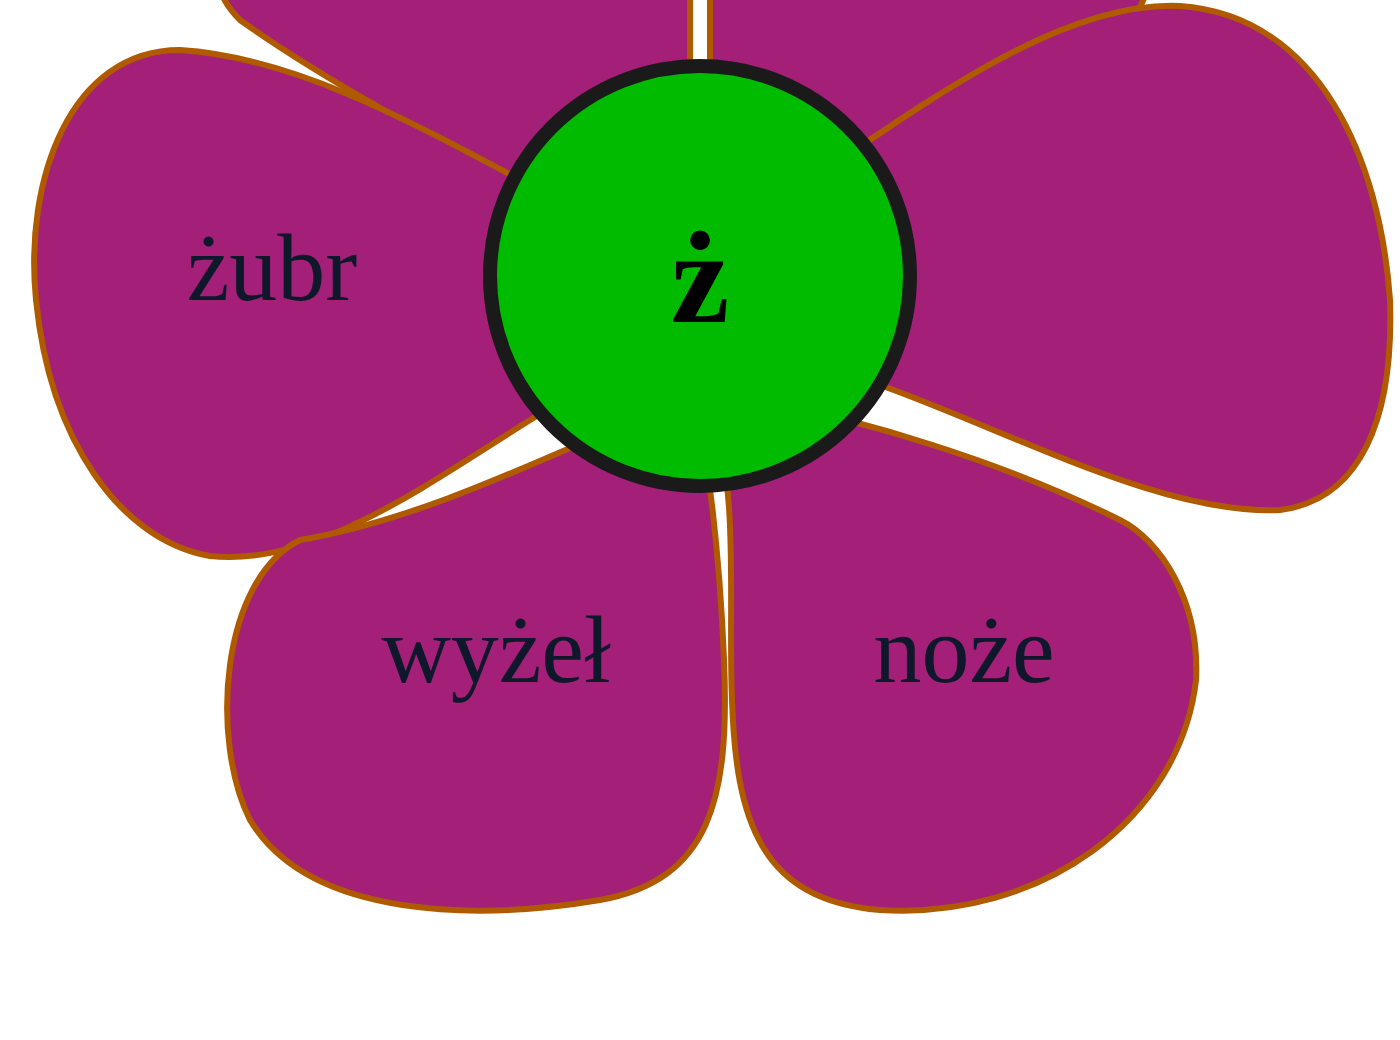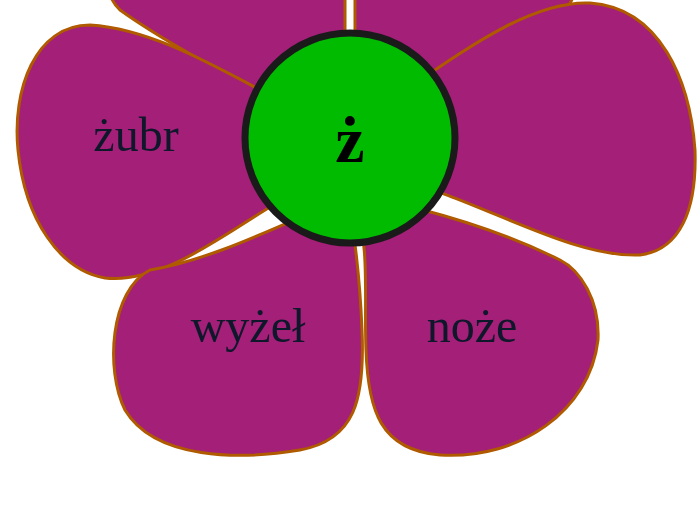--- a/index.html
+++ b/index.html
@@ -45,14 +45,14 @@
       <path d="M 355 210 C 370 240, 364 300, 366 350 C 368 410, 380 450, 440 455 C 520 460, 590 410, 598 340 C 600 300, 580 270, 560 260 C 500 230, 430 210, 380 200 Z"></path>
     </g>
 
     <circle cx="350" cy="138" r="105" fill="#00bb00" stroke="#1a1a1a" stroke-width="7"></circle>
   </svg>
 
   <div class="center-letter" style="left:350px; top:140px;">ż</div>
 
   <div class="word" style="left:136px; top:135px;">żubr</div>
   <div class="word" style="left:248px; top:326px;">wyżeł</div>
-  <div class="word" style="left:472px; top:326px;">noże</div>
+  <div class="word" style="left:482px; top:326px;">noże</div>
 </div>
 
 </body></html>

